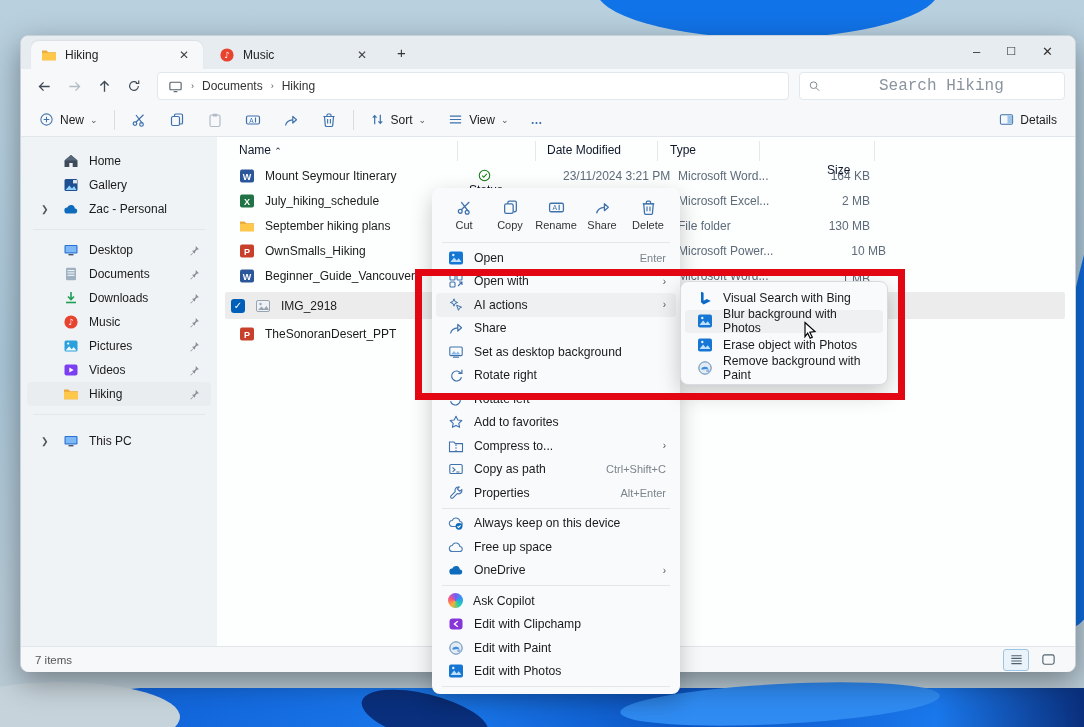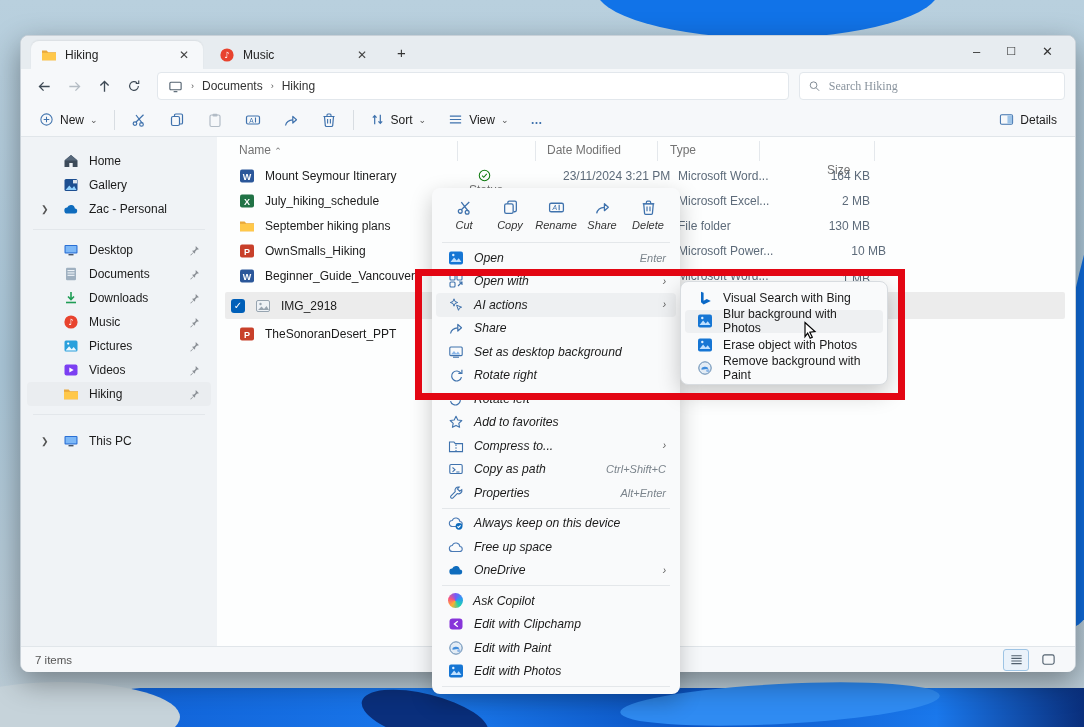--- a/index.html
+++ b/index.html
@@ -15,50 +15,50 @@
   .tab{top:5px;height:28px;display:flex;align-items:center;gap:8px;padding:0 10px;font-size:12px;color:#222;box-sizing:border-box;}
   .tab.active{background:#f6f8fa;border-radius:8px 8px 0 0;box-shadow:0 -1px 2px rgba(0,0,0,.06);}
   .tab .x{margin-left:auto;color:#444;font-size:12px;padding:0 4px;border-radius:4px;}
   .winctl{display:flex;align-items:center;gap:26px;font-size:13px;color:#333;}
   
   #navbar{left:0;top:33px;width:100%;height:34px;background:#f6f8fa;display:flex;align-items:center;padding:0 10px;box-sizing:border-box;gap:4px;}
   .navbtn{width:26px;height:26px;display:flex;align-items:center;justify-content:center;color:#3e4a55;font-size:15px;border-radius:4px;}
   .navbtn.dis{color:#b4bcc4;}
   #crumbbar{height:26px;background:#fff;border:1px solid #e2e7ec;border-radius:4px;display:flex;align-items:center;padding:0 10px;gap:8px;font-size:12px;color:#333;flex:1;margin:0 6px;}
   #searchbox{width:248px;height:26px;background:#fff;border:1px solid #e2e7ec;border-radius:4px;display:flex;align-items:center;padding:0 8px;gap:6px;}
-  #searchbox input{border:0;outline:0;font-size:12px;color:#333;width:100%;font-family:Liberation Serif, serif;background:transparent;}
+  #searchbox input{border:0;outline:0;font-size:16px;color:#333;width:100%;font-family:Liberation Mono, monospace;background:transparent;text-align:center;}
   #searchbox input::placeholder{color:#8a949e;}
   
   #toolbar{left:0;top:67px;width:100%;height:34px;background:#f6f8fa;display:flex;align-items:center;padding:0 12px;box-sizing:border-box;gap:10px;border-bottom:1px solid #e1e6ea;}
   .tbtn{display:flex;align-items:center;gap:6px;font-size:12px;color:#1b1b1b;padding:4px 6px;border-radius:4px;}
   .tsep{width:1px;height:20px;background:#d8dde2;}
   .chev{font-size:9px;color:#555;}
   
   #main{left:0;top:101px;width:100%;height:509px;display:flex;}
   #sidebar{width:196px;padding-top:12px;box-sizing:border-box;font-size:12px;color:#1b1b1b;}
   .sbi{height:24px;display:flex;align-items:center;gap:10px;padding-left:36px;position:relative;border-radius:4px;margin:0 6px;}
   .sbi .exp{position:absolute;left:14px;color:#555;font-size:9px;}
   .sbi .pin{position:absolute;right:10px;}
   .sbi.sel{background:#eaedf0;}
   .sbsep{height:1px;background:#e3e7eb;margin:8px 12px;}
   #filearea{flex:1;position:relative;background:#fdfefe;}
-  .hdr{position:absolute;top:6px;font-size:12px;color:#737373;}
+  .hdr{position:absolute;top:6px;font-size:12px;color:#0f172a;}
   .coldiv{position:absolute;top:4px;width:1px;height:20px;background:#e4e8ec;}
   .frow{position:absolute;left:8px;right:10px;height:25px;display:flex;align-items:center;font-size:12px;color:#1b1b1b;}
   .frow .fname{display:flex;align-items:center;gap:10px;position:absolute;left:14px;}
   .fcell{position:absolute;color:#5d6b7a;}
   .frow.sel{background:#ececec;border-radius:2px;height:27px;}
   
   #statusbar{left:0;top:610px;width:100%;height:26px;border-top:1px solid #e1e6ea;background:#f6f8fa;border-radius:0 0 8px 8px;display:flex;align-items:center;padding:0 14px;box-sizing:border-box;font-size:11.5px;color:#555;}
   .viewtgl{margin-left:auto;display:flex;gap:6px;align-items:center;}
   .vbtn{width:24px;height:20px;display:flex;align-items:center;justify-content:center;border-radius:3px;border:1px solid transparent;}
   .vbtn.on{background:#eaf2fa;border-color:#9ec4e4;}
   
   #ctxmenu{left:432px;top:188px;width:248px;background:#f9fafb;border:1px solid #d8dcе0;border-radius:8px;
-           box-shadow:0 8px 22px rgba(0,0,0,.22);padding:5px 0 4px 0;box-sizing:border-box;z-index:20;font-style:italic;}
+           box-shadow:0 8px 22px rgba(0,0,0,.22);padding:5px 0 4px 0;box-sizing:border-box;z-index:20;}
   #quickrow{display:flex;justify-content:space-evenly;align-items:center;padding:4px 8px 6px 8px;}
   .qa{display:flex;flex-direction:column;align-items:center;gap:3px;font-size:11px;color:#333;width:44px;border-radius:4px;padding:2px 0;}
   .msep{height:1px;background:#e4e7ea;margin:3px 10px;}
   .mi{height:23.5px;display:flex;align-items:center;gap:10px;padding:0 10px 0 12px;font-size:12.2px;color:#1b1b1b;margin:0 4px;border-radius:4px;}
   .mi .lab{flex:1;}
   .mi .sc{font-size:11px;color:#7b848c;}
   .mi .sub{font-size:10px;color:#555;}
   .mi.hov{background:#eef0f2;}
   .i16{width:16px;height:16px;flex:0 0 16px;}
   

